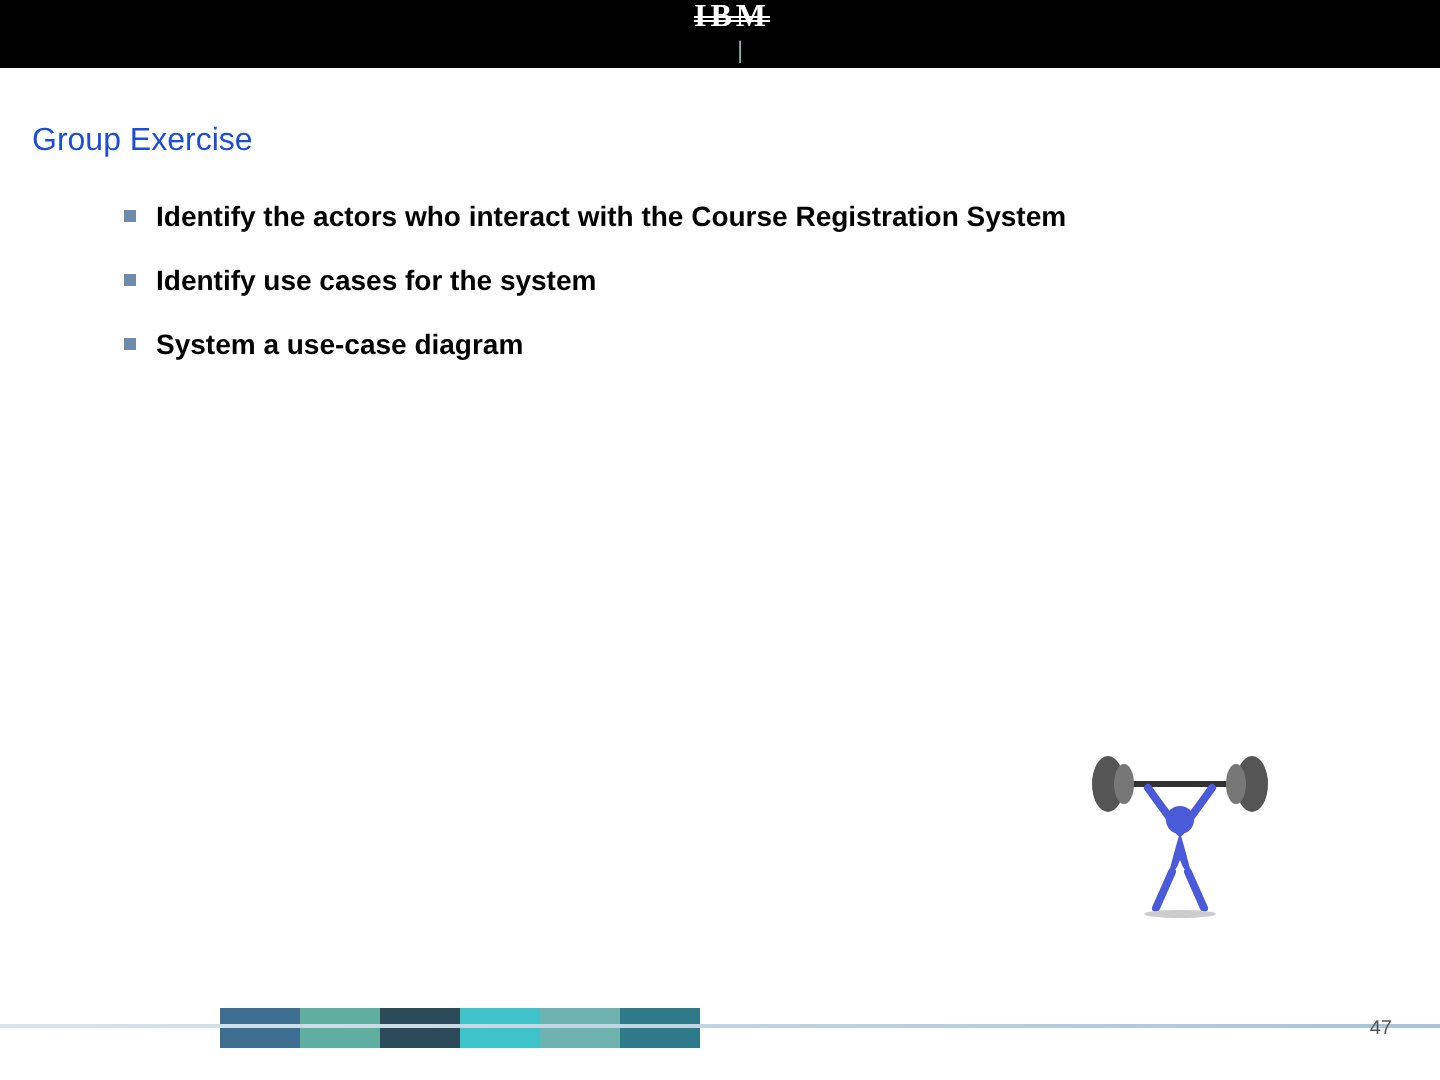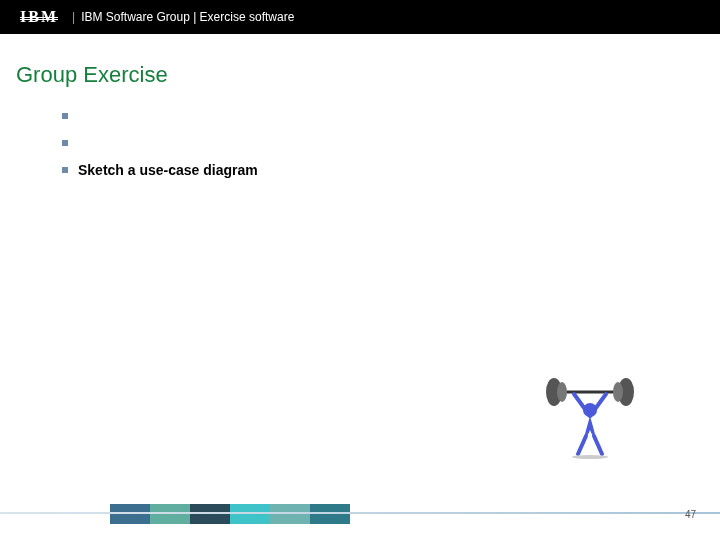--- a/index.html
+++ b/index.html
@@ -13,36 +13,37 @@
     position: relative;
   }
   .header {
     background: #000;
     color: #fff;
     height: 34px;
     display: flex;
     align-items: center;
     padding-left: 20px;
     font-size: 12px;
+    flex-direction: column;
   }
   .logo {
     font-family: Georgia, "Times New Roman", serif;
     font-weight: bold;
     letter-spacing: 2px;
     font-size: 16px;
     text-decoration: line-through double;
     margin-right: 8px;
   }
   .divider {
     color: #8aa;
     margin: 0 6px;
   }
   .slide-title {
-    color: #15803d;
-    font-size: 22px;
+    color: #1d4ed8;
+    font-size: 16px;
     font-weight: 400;
     margin: 28px 0 20px 16px;
   }
   .content {
     margin-left: 62px;
   }
   .bullet-item {
     display: flex;
     align-items: flex-start;
     margin-bottom: 16px;
@@ -98,27 +99,29 @@
   <span class="logo">IBM</span>
   <span class="divider">|</span>
   <span>IBM Software Group | Exercise software</span>
 </div>
 
 <div class="slide-title">Group Exercise</div>
 
 <div class="content">
   <div class="bullet-item">
     <div class="square-bullet"></div>
+    <span>Identify the actors who interact with the Course Registration System</span>
   </div>
   <div class="bullet-item">
     <div class="square-bullet"></div>
+    <span>Identify use cases for the system</span>
   </div>
   <div class="bullet-item">
     <div class="square-bullet"></div>
-    <span>Sketch a use-case diagram</span>
+    <span>System a use-case diagram</span>
   </div>
 </div>
 
 <svg class="figure" viewBox="0 0 100 90">
   <line x1="10" y1="22" x2="90" y2="22" stroke="#333" stroke-width="3"></line>
   <ellipse cx="14" cy="22" rx="8" ry="14" fill="#555"></ellipse>
   <ellipse cx="22" cy="22" rx="5" ry="10" fill="#777"></ellipse>
   <ellipse cx="86" cy="22" rx="8" ry="14" fill="#555"></ellipse>
   <ellipse cx="78" cy="22" rx="5" ry="10" fill="#777"></ellipse>
   <circle cx="50" cy="40" r="7" fill="#4a5ad8"></circle>

